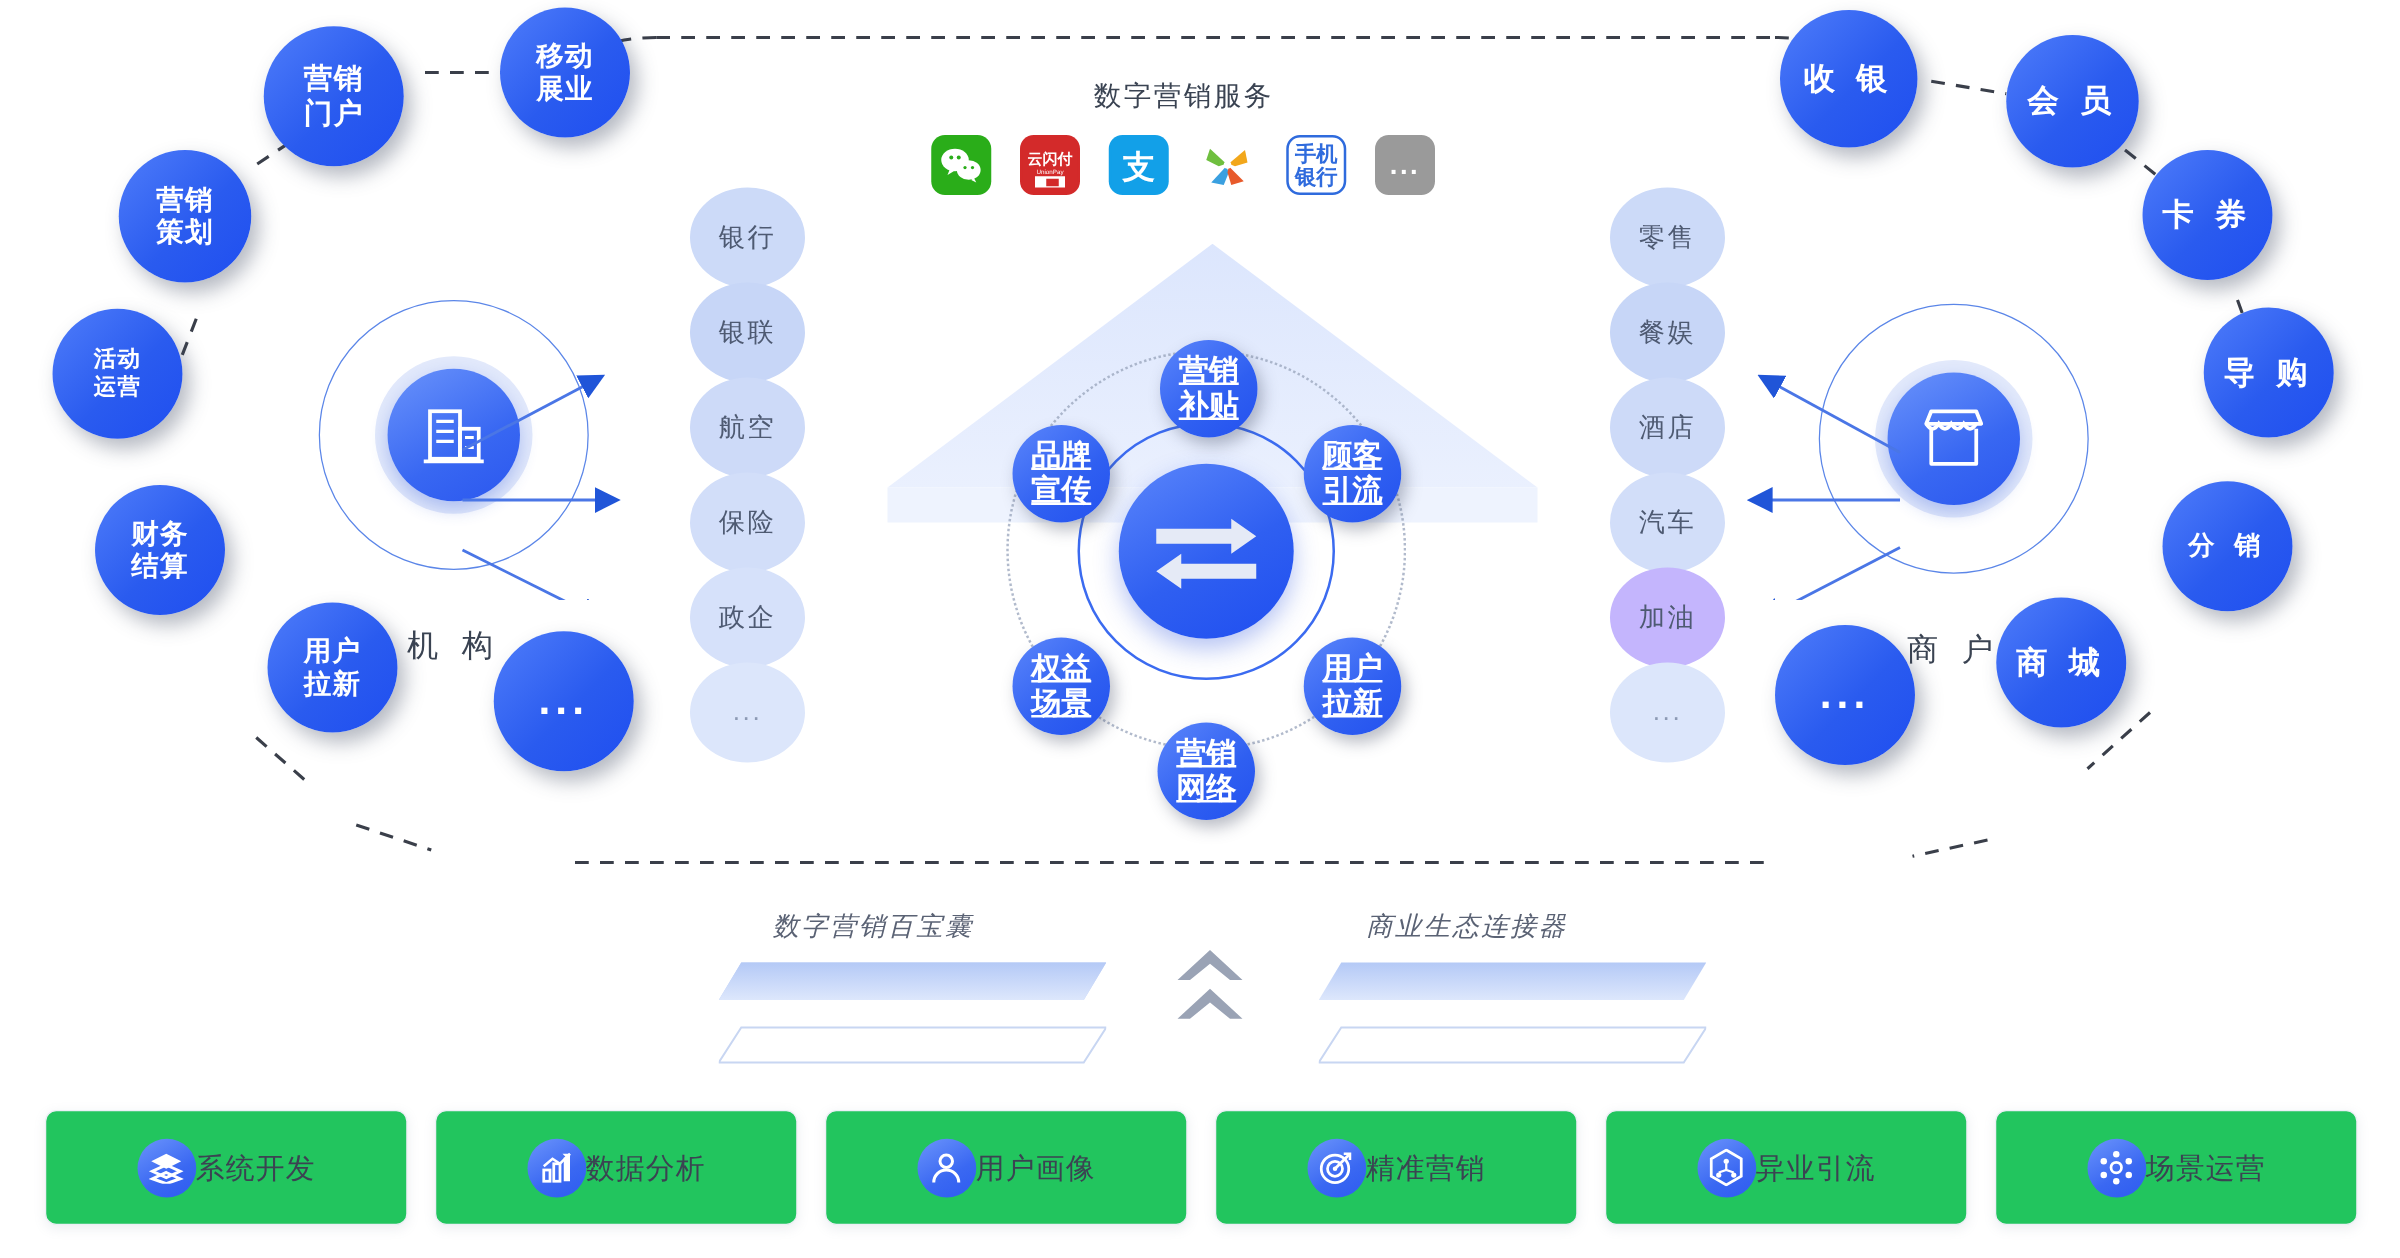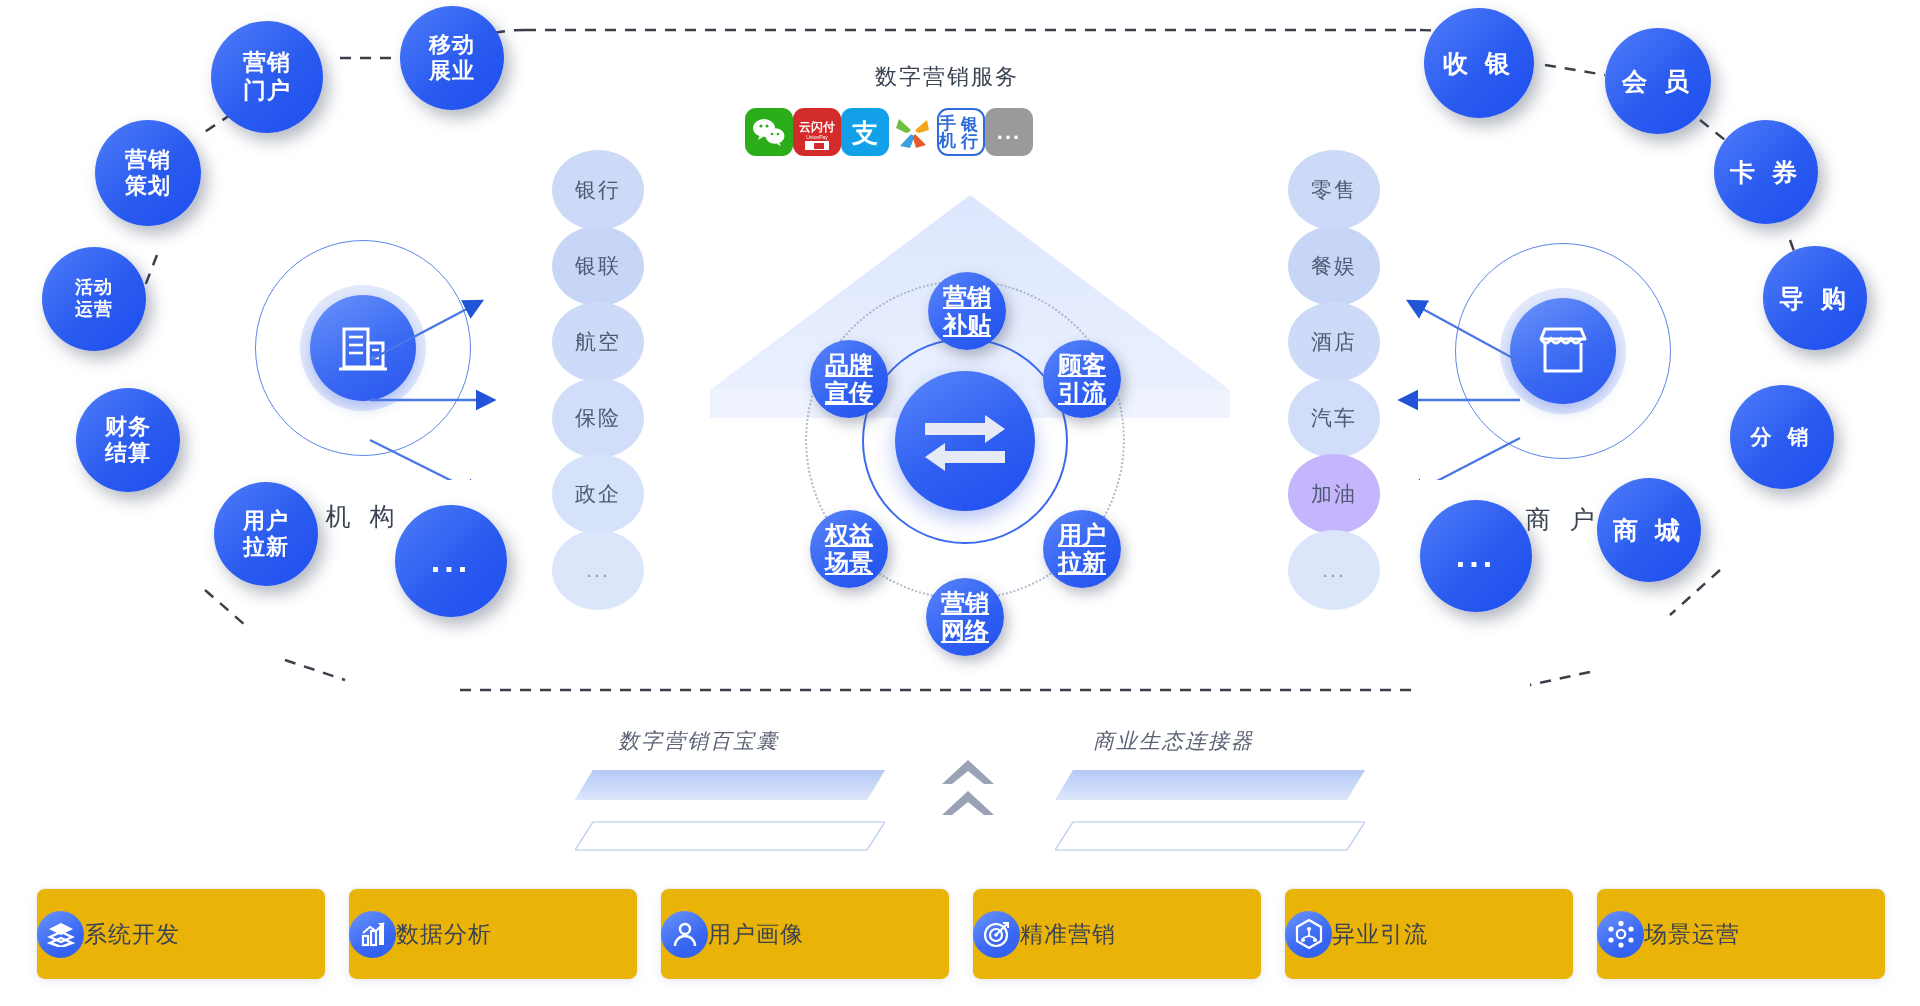--- a/index.html
+++ b/index.html
@@ -102,36 +102,36 @@
 
   
   .chev { position:absolute; }
 
   
   .cards {
     position:absolute; left:36px; top:888px; width:1850px; height:92px;
     display:flex; gap:22px;
   }
   .card {
-    flex:1; background:#eab308;
+    flex:1; background:#22c55e;
     border:1px solid #eceff5;
     border-radius:9px;
     box-shadow: 0 3px 9px rgba(130,140,160,.14);
-    display:flex; align-items:center; 
+    display:flex; align-items:center; justify-content:center; 
   }
   .card-icon {
     width:47px; height:47px; border-radius:50%;
     background: linear-gradient(150deg,#6b94fb 0%, #3a68f2 60%, #2d5bf0 100%);
     display:flex; align-items:center; justify-content:center;
     flex:none;
   }
   .card-label { font-size:23px; color:#3b4352; letter-spacing:1px; font-weight:500; }
 
   
-  .pay-row { position:absolute; left:745px; top:108px; display:flex; gap:0; align-items:center; }
+  .pay-row { position:absolute; left:745px; top:108px; display:flex; gap:23px; align-items:center; }
   .pay { width:48px; height:48px; border-radius:11px; display:flex;align-items:center;justify-content:center; flex:none; position:relative;}
   .pay-wechat { background:#2aad19; }
   .pay-unionpay { background:#d32a2a; }
   .pay-alipay { background:#12a0e8; }
   .pay-cloud { background:transparent; }
   .pay-mobile { background:#fff; border:2px solid #2f6bdd; border-radius:11px; }
   .pay-more { background:#9a9a9a; }
 
   .section-title {
     position:absolute; font-size:22px; color:#3a4352; letter-spacing:2px; font-weight:500;
@@ -209,21 +209,21 @@
     <div class="pay pay-cloud">
       <svg width="46" height="46" viewBox="0 0 46 46">
         <path d="M22 22 L9 10 L6 19 L16 24 Z" fill="#6fbf3f"></path>
         <path d="M24 22 L37 11 L39 21 L29 24 Z" fill="#f2a71b"></path>
         <path d="M22 24 L10 37 L20 39 L24 29 Z" fill="#3aa0e0"></path>
         <path d="M24 24 L36 36 L26 39 L23 29 Z" fill="#e85a2b"></path>
         <circle cx="23" cy="23" r="3" fill="#fff"></circle>
       </svg>
     </div>
     <div class="pay pay-mobile">
-      <div style="display:flex;align-items:center;line-height:1;color:#2f6bdd;font-weight:700;font-size:17px;">
+      <div style="display:flex;flex-direction:column;align-items:center;line-height:1;color:#2f6bdd;font-weight:700;font-size:17px;">
         <span>手机</span>
         <span style="margin-top:1px;">银行</span>
       </div>
     </div>
     <div class="pay pay-more">
       <span style="color:#fff;font-size:22px;font-weight:700;letter-spacing:2px;line-height:.4;">...</span>
     </div>
   </div>
 
   <div class="hub-dotted" style="left:805px;top:280px;width:320px;height:320px;"></div>

